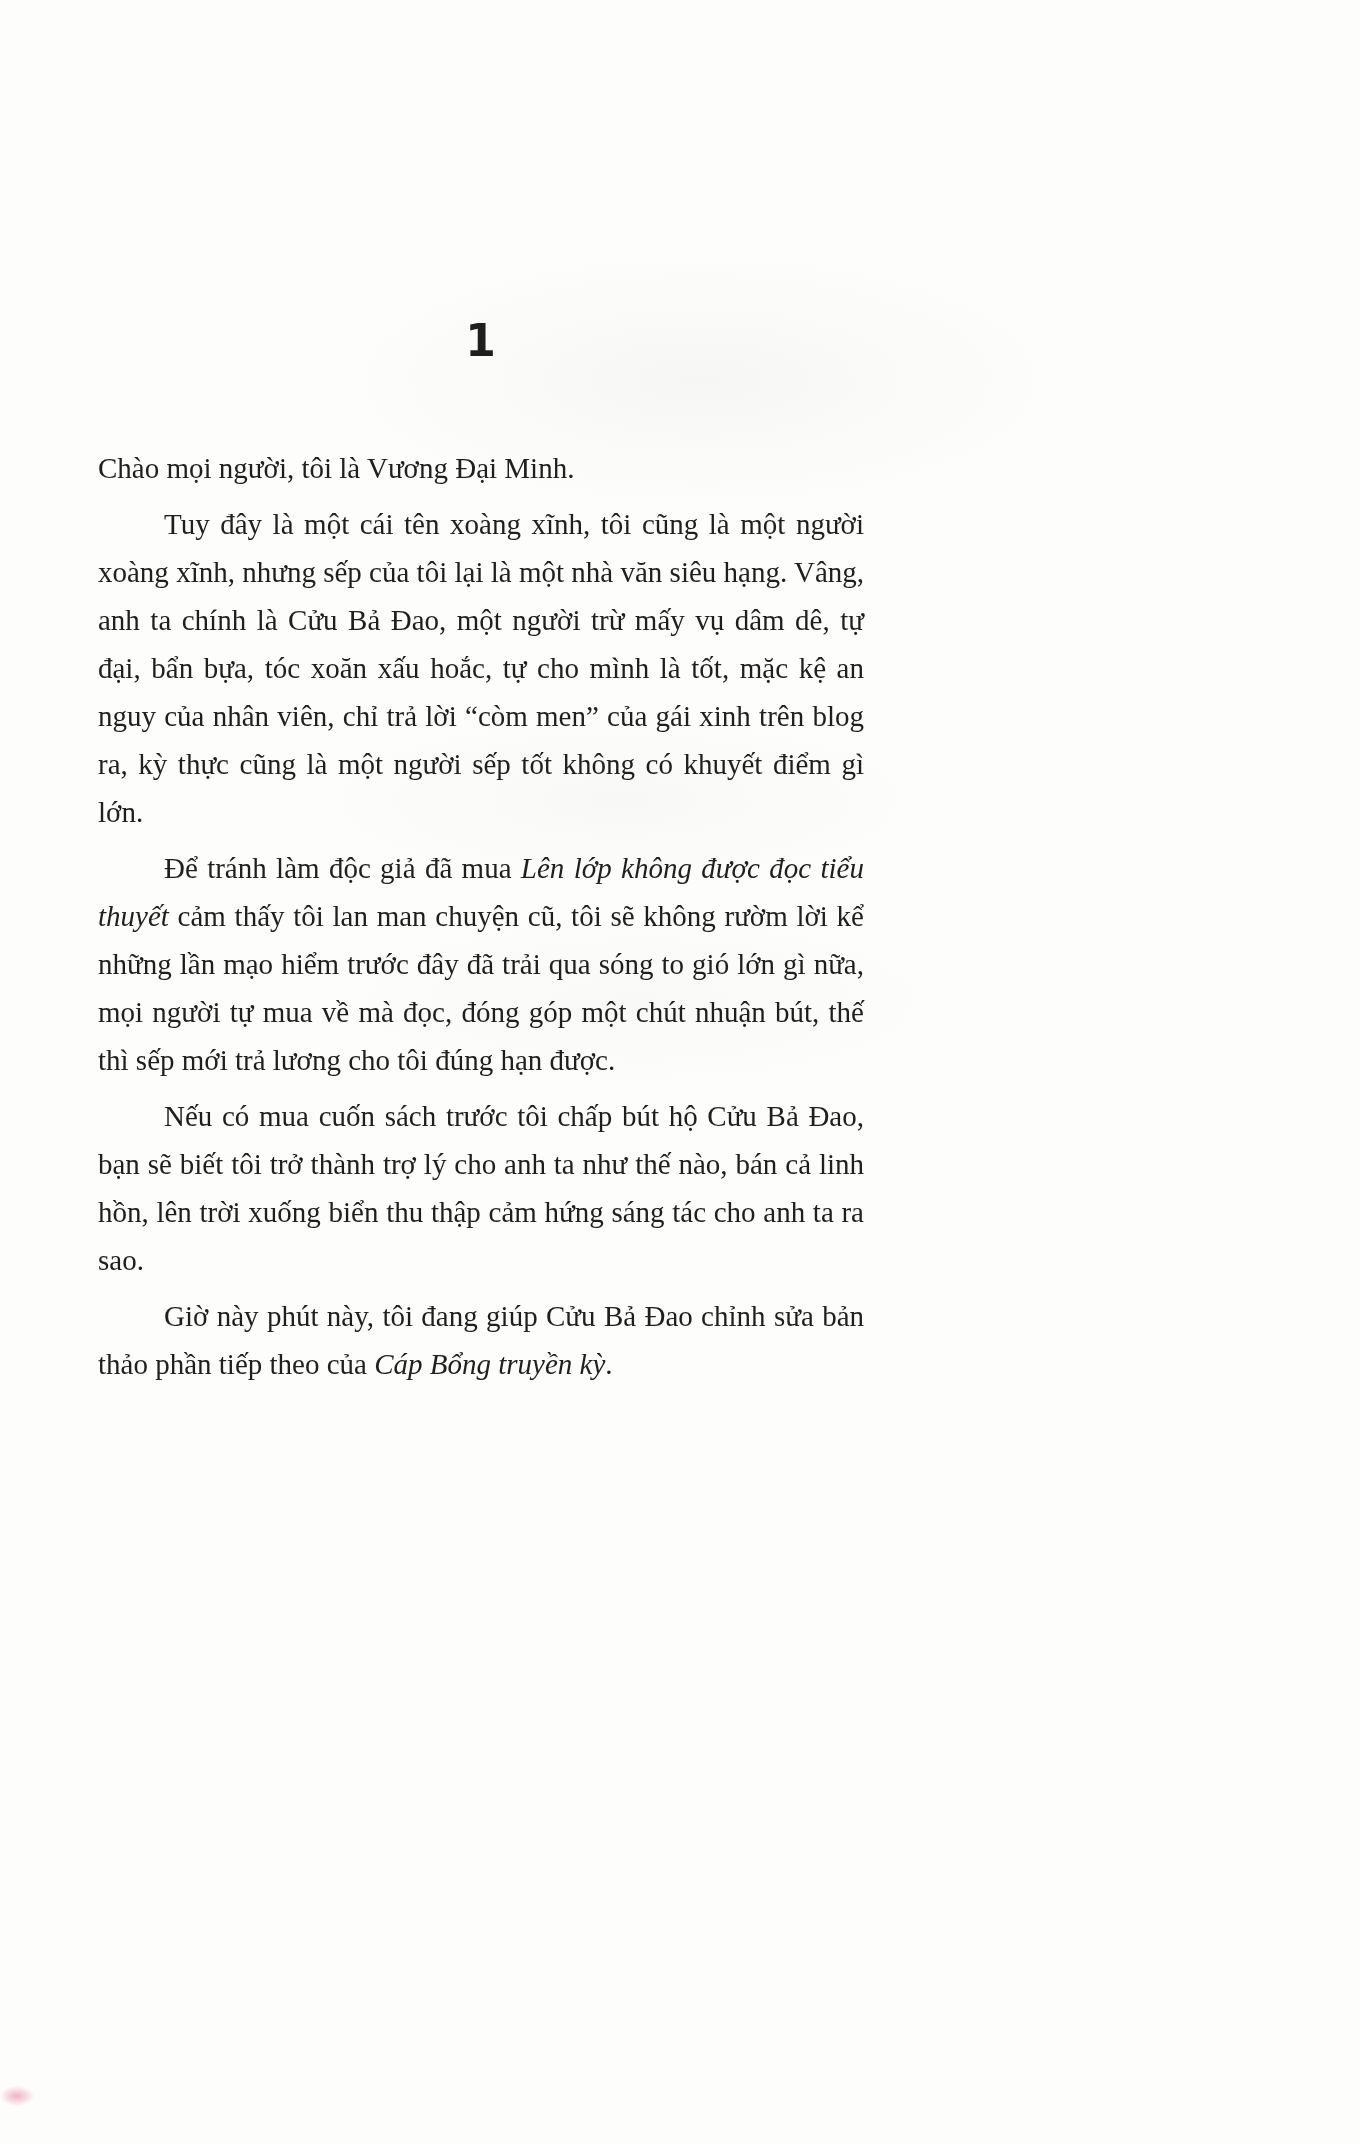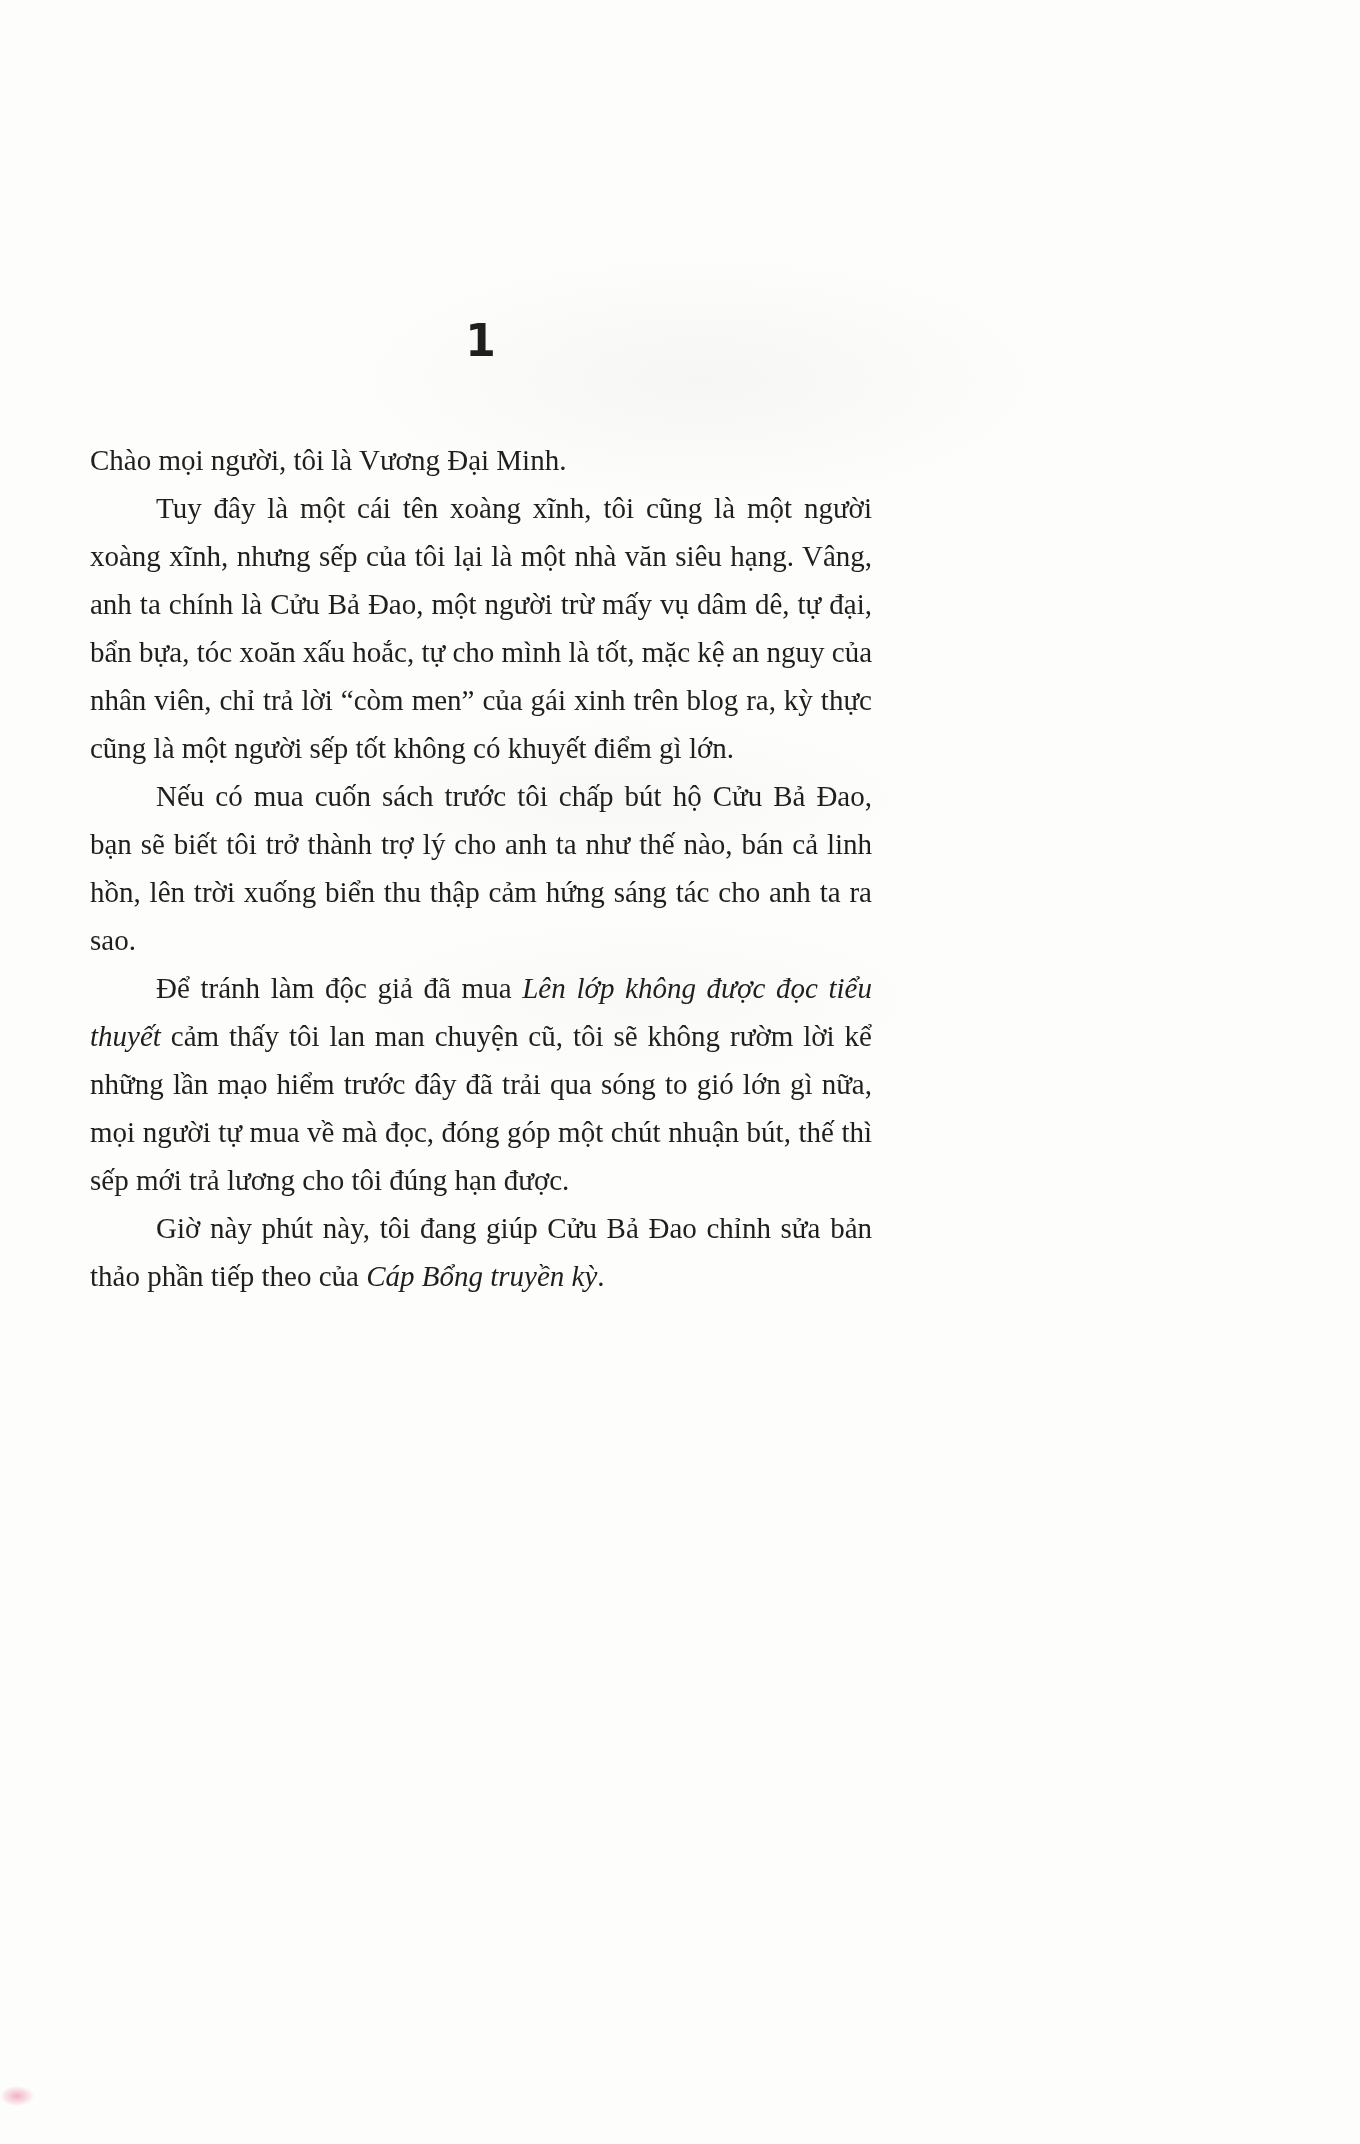--- a/index.html
+++ b/index.html
@@ -42,21 +42,21 @@
   .text-block {
     position: absolute;
     top: 436px;
     left: 90px;
     width: 782px;
     font-size: 29px;
     line-height: 48px;
     text-align: justify;
   }
   .text-block p {
-    margin: 0;
+    margin: 8px;
     text-indent: 66px;
   }
   .text-block p.no-indent {
     text-indent: 0;
   }
   .italic {
     font-style: italic;
   }
   .scan-smudge {
     position: absolute;
@@ -71,19 +71,19 @@
 </style>
 </head>
 <body>
 
 <div class="page" style="--text-color: #1f1f1f; --page-bg: #fdfdfb; --artifact-color: #ef9db4;">
   <div class="chapter-number">1</div>
 
   <div class="text-block">
       <p class="no-indent"><span>Chào mọi người, tôi là Vương Đại Minh.</span></p>
       <p><span>Tuy đây là một cái tên xoàng xĩnh, tôi cũng là một người xoàng xĩnh, nhưng sếp của tôi lại là một nhà văn siêu hạng. Vâng, anh ta chính là Cửu Bả Đao, một người trừ mấy vụ dâm dê, tự đại, bẩn bựa, tóc xoăn xấu hoắc, tự cho mình là tốt, mặc kệ an nguy của nhân viên, chỉ trả lời “còm men” của gái xinh trên blog ra, kỳ thực cũng là một người sếp tốt không có khuyết điểm gì lớn.</span></p>
+      <p><span>Để tránh làm độc giả đã mua </span><span class="italic">Lên lớp không được đọc tiểu thuyết</span><span> cảm thấy tôi lan man chuyện cũ, tôi sẽ không rườm lời kể những lần mạo hiểm trước đây đã trải qua sóng to gió lớn gì nữa, mọi người tự mua về mà đọc, đóng góp một chút nhuận bút, thế thì sếp mới trả lương cho tôi đúng hạn được.</span></p>
       <p><span>Nếu có mua cuốn sách trước tôi chấp bút hộ Cửu Bả Đao, bạn sẽ biết tôi trở thành trợ lý cho anh ta như thế nào, bán cả linh hồn, lên trời xuống biển thu thập cảm hứng sáng tác cho anh ta ra sao.</span></p>
-      <p><span>Để tránh làm độc giả đã mua </span><span class="italic">Lên lớp không được đọc tiểu thuyết</span><span> cảm thấy tôi lan man chuyện cũ, tôi sẽ không rườm lời kể những lần mạo hiểm trước đây đã trải qua sóng to gió lớn gì nữa, mọi người tự mua về mà đọc, đóng góp một chút nhuận bút, thế thì sếp mới trả lương cho tôi đúng hạn được.</span></p>
       <p><span>Giờ này phút này, tôi đang giúp Cửu Bả Đao chỉnh sửa bản thảo phần tiếp theo của </span><span class="italic">Cáp Bổng truyền kỳ</span><span>.</span></p>
     </div>
 
   <div class="scan-smudge"></div>
 </div>
 
 </body></html>

